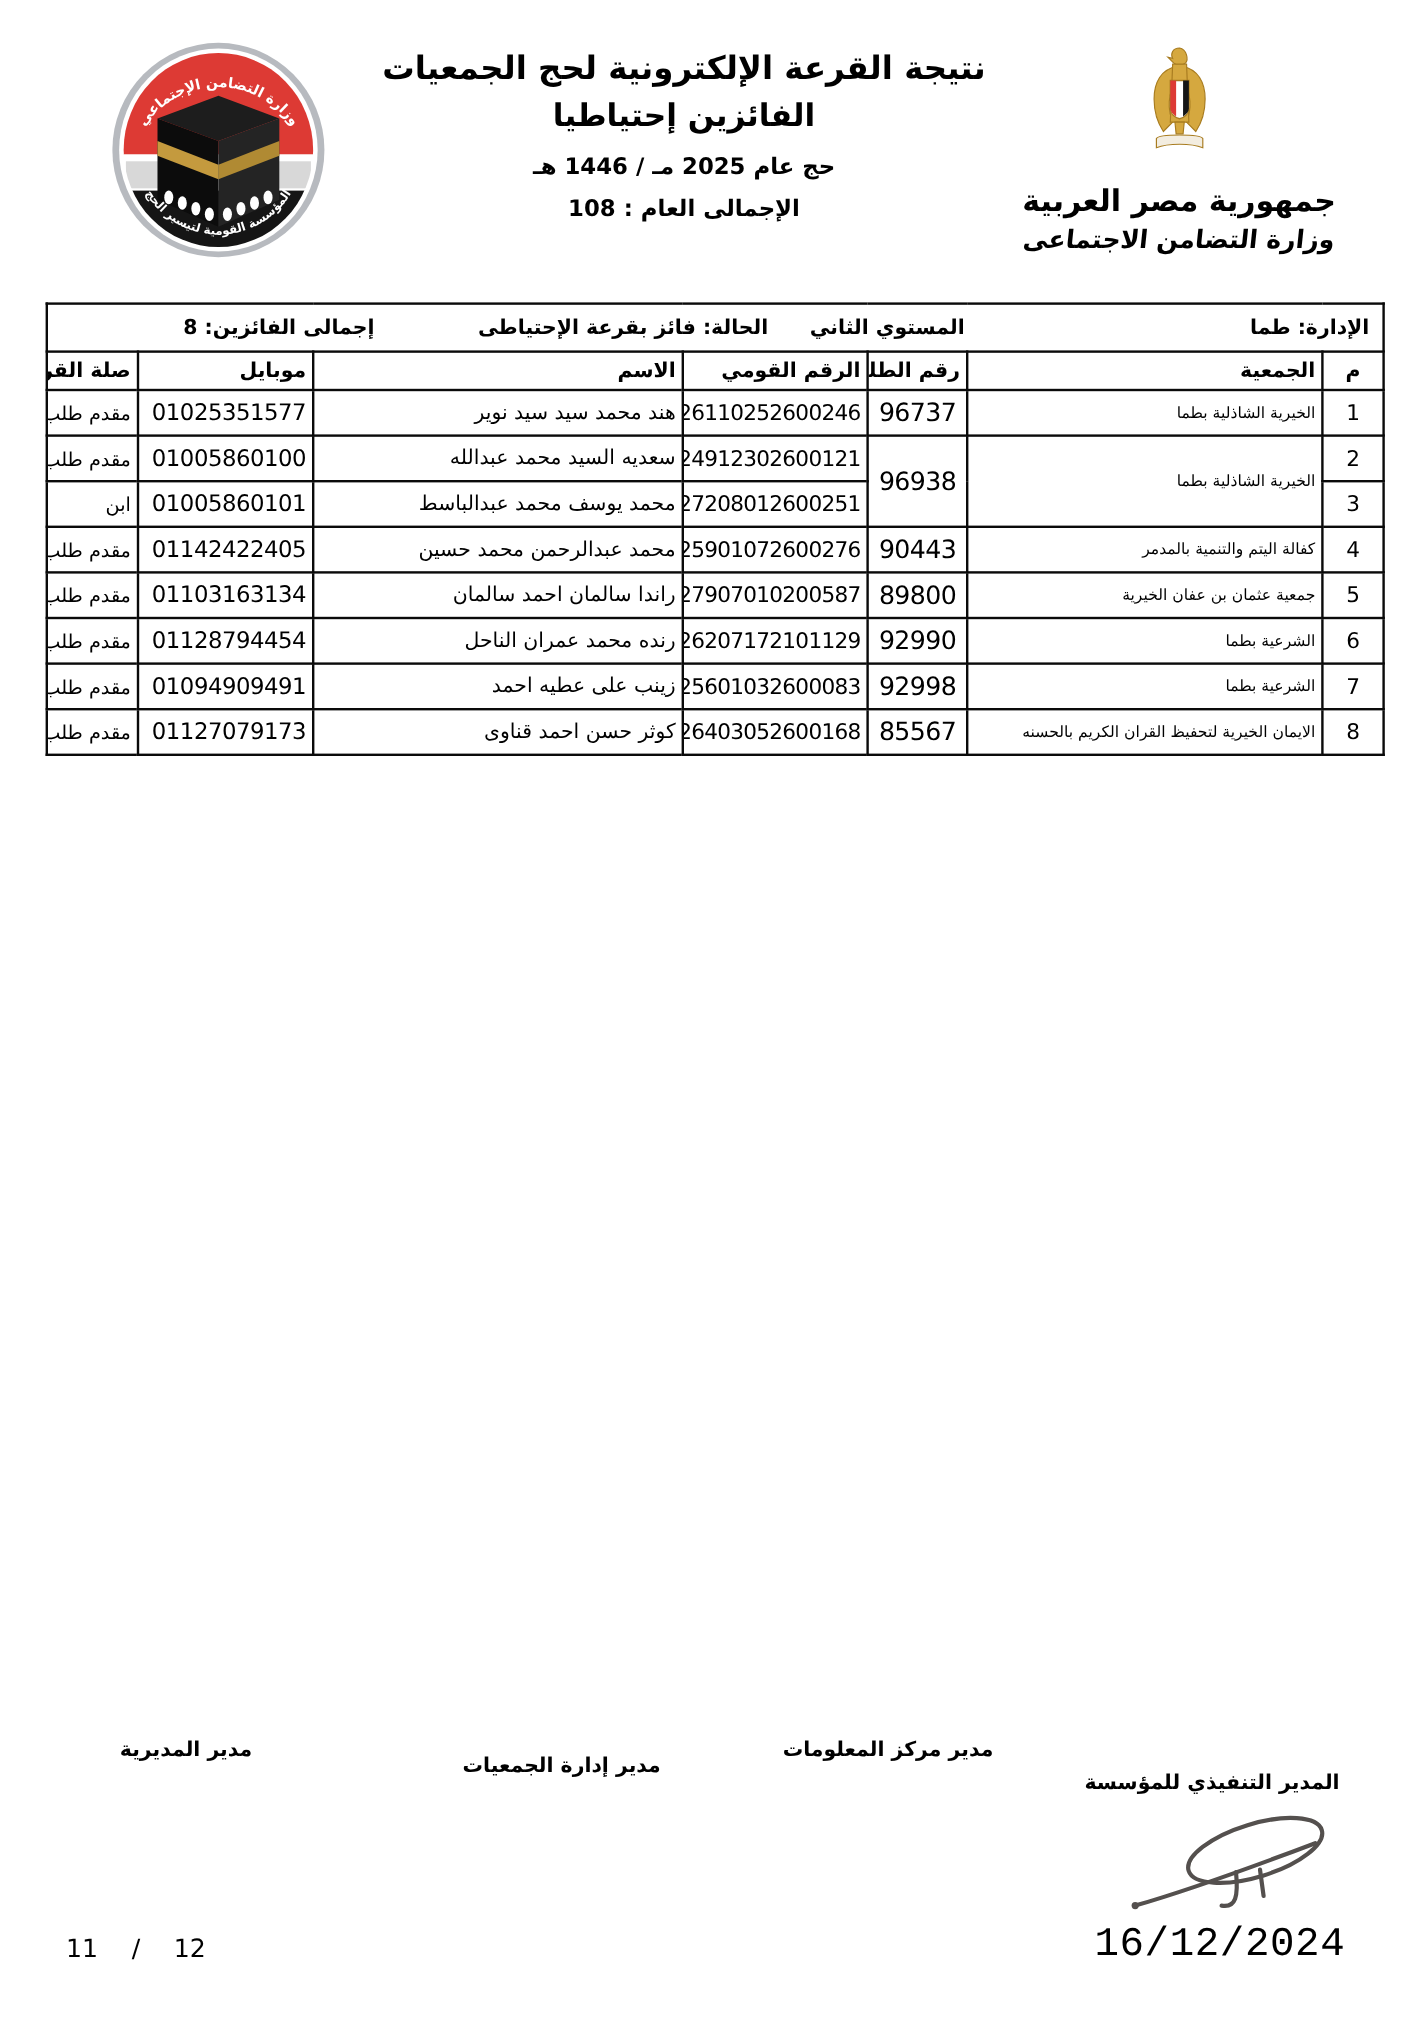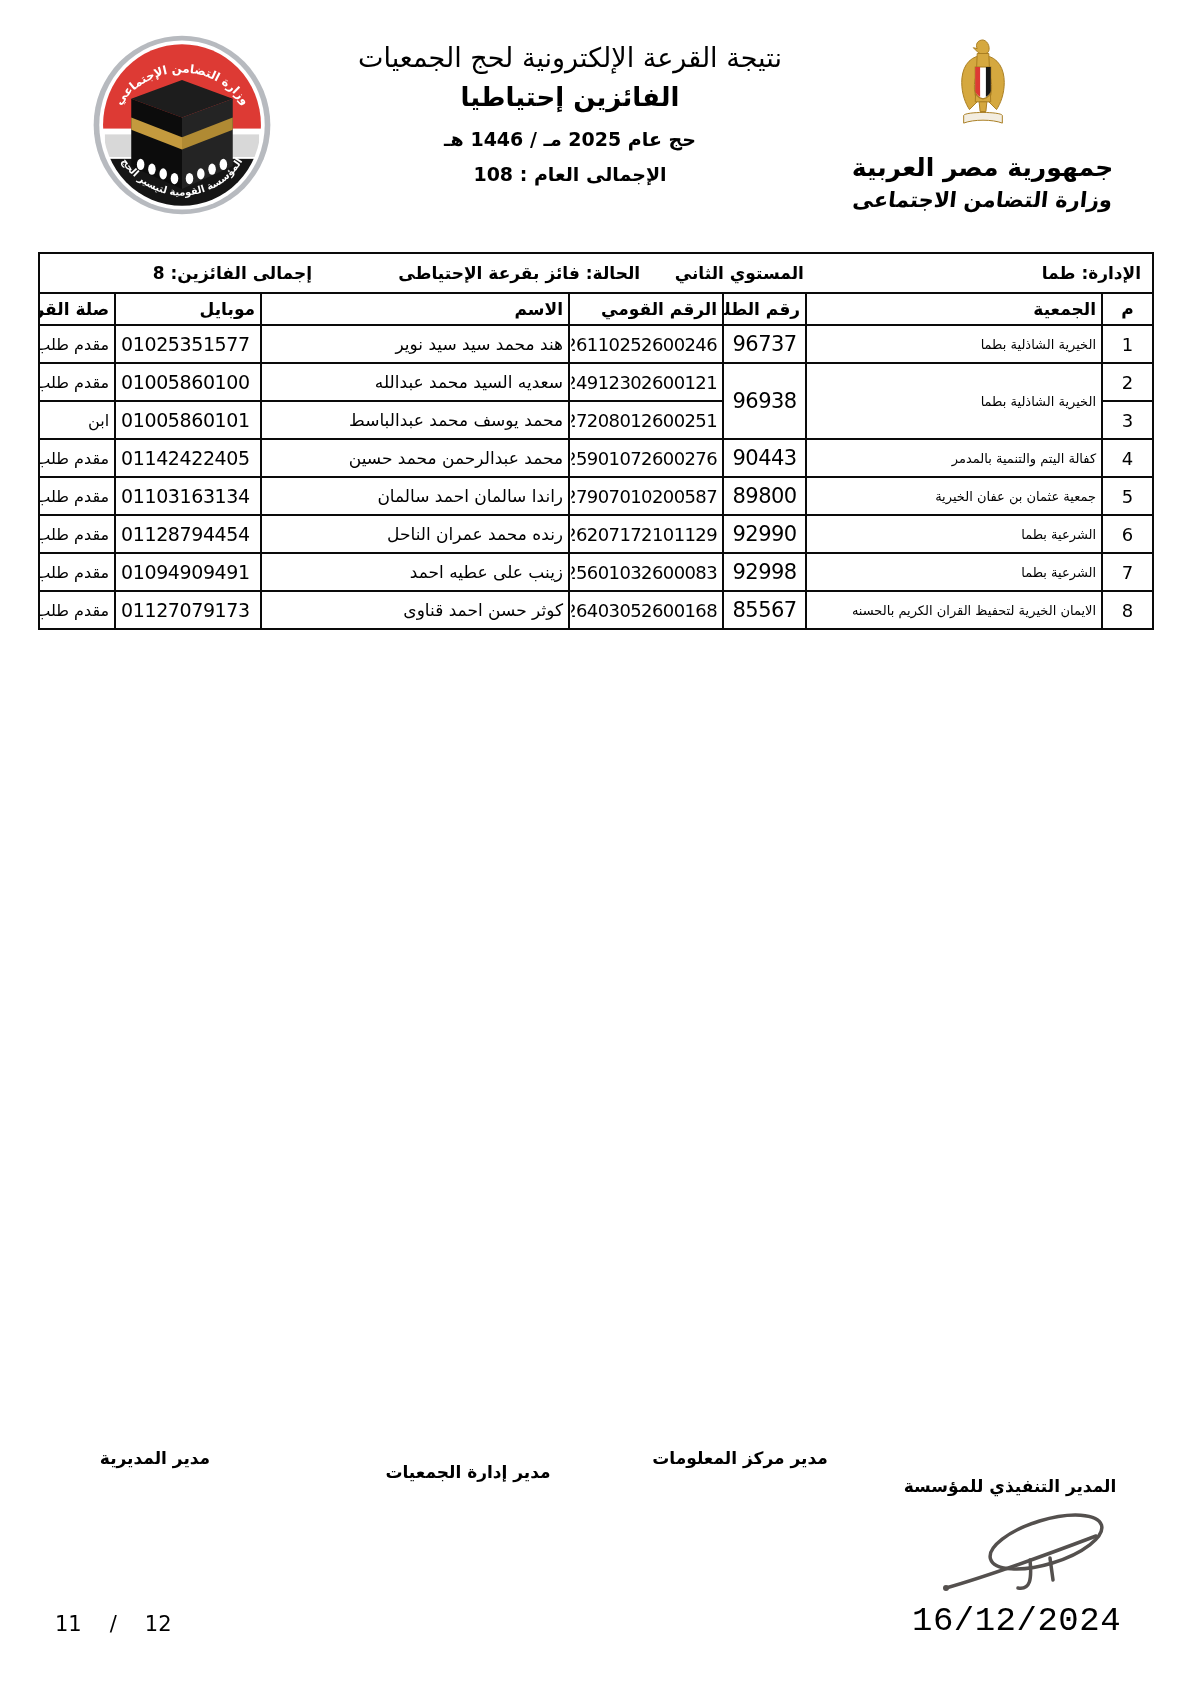--- a/index.html
+++ b/index.html
@@ -2,21 +2,21 @@
 <html lang="ar"><head>
 <meta charset="utf-8">
 <style>
   html,body{margin:0;padding:0;background:#ffffff;}
   .page{position:relative;width:1190px;height:1682px;background:#ffffff;overflow:hidden;
         font-family:"DejaVu Sans",sans-serif;color:#000;}
 
   
   .badge-left{position:absolute;left:88px;top:30px;width:188px;height:190px;}
   .title-block{position:absolute;left:290px;top:42px;width:560px;text-align:center;direction:rtl;}
-  .title-l1{font-size:27px;font-weight:normal;margin-bottom:9px;}
+  .title-l1{font-size:27px;font-weight:bold;margin-bottom:9px;}
   .title-l2{font-size:26px;font-weight:bold;margin-bottom:16px;}
   .title-l3{font-size:19px;font-weight:bold;margin-bottom:13px;}
   .title-l4{font-size:24px;font-weight:bold;margin-bottom:11px;}
   .title-l5{font-size:19px;font-weight:bold;}
   .gov-block{position:absolute;left:845px;top:34px;width:275px;text-align:center;direction:rtl;}
   .gov-country{font-size:25px;font-weight:bold;margin-top:18px;}
   .gov-ministry{font-size:21px;font-weight:bold;margin-top:6px;transform:skewX(-6deg);}
 
   
   table.main{position:absolute;left:38px;top:252px;width:1114px;border-collapse:collapse;
@@ -27,23 +27,23 @@
   .meta-grid{display:grid;grid-template-columns:28% 18% 20% 34%;direction:rtl;align-items:center;
              font-weight:bold;font-size:17px;}
   .meta-grid .m1{text-align:right;padding-right:6px;}
   .meta-grid .m2,.meta-grid .m3,.meta-grid .m4{text-align:center;}
   th.colhead{height:30px;font-size:17px;font-weight:bold;text-align:right;background:#fff;}
   th.colhead.center{text-align:center;}
   td.dcell{height:36px;font-size:17px;}
   td.c-no{text-align:center;font-size:18px;}
   td.c-assoc{text-align:right;font-size:13px;}
   td.c-req{text-align:center;font-size:21px;letter-spacing:-0.5px;}
-  td.c-nid{text-align:center;font-size:18px;letter-spacing:-0.6px;border-radius:19px;}
+  td.c-nid{text-align:center;font-size:18px;letter-spacing:-0.6px;}
   td.c-name{text-align:right;font-size:17px;}
-  td.c-mob{text-align:left;font-size:19px;letter-spacing:-0.4px;}
+  td.c-mob{text-align:right;font-size:19px;letter-spacing:-0.4px;}
   td.c-rel{text-align:right;font-size:16px;}
 
   
   .sig-label{position:absolute;transform:translateX(-50%);font-size:17px;font-weight:bold;
              direction:rtl;white-space:nowrap;}
   .sig1{left:155px;top:1448px;}
   .sig2{left:468px;top:1448px;margin-top:14px;}
   .sig3{left:740px;top:1448px;}
   .sig4{left:1010px;top:1476px;}
   .signature{position:absolute;left:938px;top:1502px;width:185px;height:100px;}

